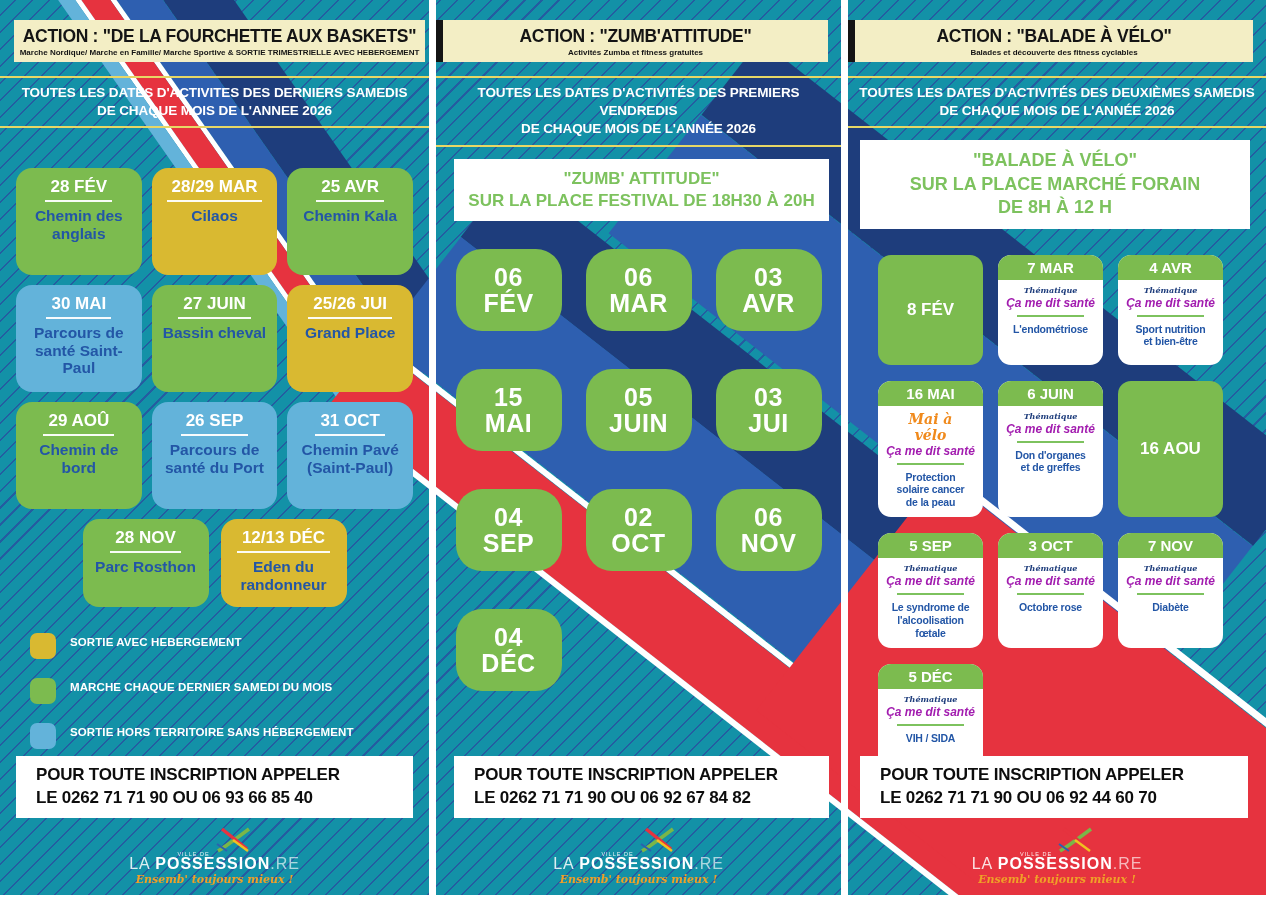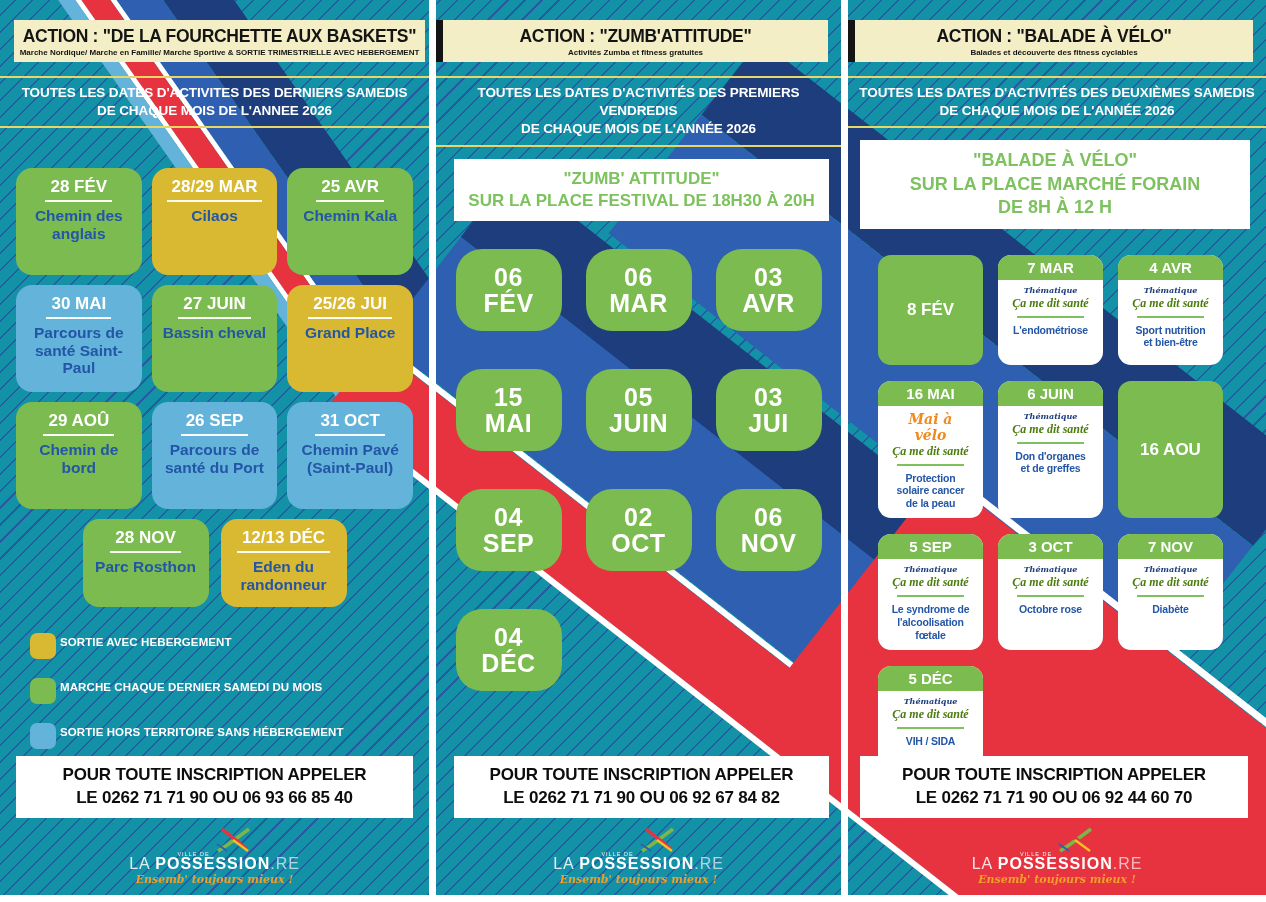--- a/index.html
+++ b/index.html
@@ -54,45 +54,45 @@
   
   .events{display:grid;grid-template-columns:repeat(3,1fr);gap:10px;margin:40px 16px 0;}
   .events-bottom{display:flex;justify-content:center;gap:12px;margin-top:10px;}
   .events-bottom .event{width:126px;box-sizing:border-box;}
   .event{border-radius:16px;padding:9px 4px 10px;text-align:center;min-height:88px;}
   .event.green{background:#7cbb4f;} .event.yellow{background:#d9b931;} .event.blue{background:#63b3da;}
   .event-date{display:inline-block;font-size:17px;font-weight:bold;color:#fff;border-bottom:2px solid rgba(255,255,255,.95);padding:0 5px 3px;white-space:nowrap;}
   .event-place{margin-top:5px;font-size:15.5px;font-weight:bold;color:#2356a6;line-height:1.12;}
 
   .legend{margin:28px 24px 0 30px;}
-  .legend-item{display:flex;align-items:flex-start;gap:4px;margin-bottom:21px;}
+  .legend-item{display:flex;align-items:flex-start;gap:14px;margin-bottom:21px;}
   .swatch{flex:0 0 auto;width:26px;height:26px;border-radius:7px;margin-top:-2px;}
   .swatch.yellow{background:#d9b931;} .swatch.green{background:#7cbb4f;} .swatch.blue{background:#63b3da;}
   .legend-text{color:#fff;font-weight:bold;font-size:11.5px;line-height:1.35;letter-spacing:.1px;}
 
   
   .dates{display:grid;grid-template-columns:repeat(3,106px);gap:38px 24px;justify-content:center;margin-top:28px;}
   .tile{background:#7cbb4f;border-radius:26px;height:82px;display:flex;flex-direction:column;align-items:center;justify-content:center;
     color:#fff;font-weight:bold;font-size:25px;line-height:1.05;letter-spacing:.5px;}
 
   
   .cards{display:grid;grid-template-columns:repeat(3,105px);gap:16px 15px;margin:26px 0 0 30px;}
   .vcard{background:#fff;border-radius:13px;overflow:hidden;text-align:center;min-height:110px;display:flex;flex-direction:column;}
   .vhead{background:#7cbb4f;color:#fff;font-weight:bold;font-size:15px;padding:4px 2px;}
   .vcard.solid{background:#7cbb4f;justify-content:center;}
   .vcard.solid .vhead{background:transparent;font-size:17px;padding:0;}
   .vbody{padding:4px 13px 9px;display:flex;flex-direction:column;align-items:center;}
   .vtag{font-family:"DejaVu Serif",serif;font-style:italic;font-weight:bold;font-size:8px;color:#1e3d7c;margin-top:1px;}
   .vtag.tag-orange{font-size:14px;color:#f08a1d;}
-  .vtheme{font-family:Liberation Serif, serif;font-style:italic;font-weight:bold;font-size:12px;color:#4d7c0f;margin-top:1px;white-space:nowrap;}
+  .vtheme{font-family:Liberation Sans, sans-serif;font-style:italic;font-weight:bold;font-size:12px;color:#a21caf;margin-top:1px;white-space:nowrap;}
   .vdiv{width:86%;height:2px;background:#7dc25e;margin:5px auto 6px;}
   .vtopic{font-size:10.5px;font-weight:bold;color:#2356a6;line-height:1.2;letter-spacing:-.2px;}
 
   .col-footer{position:absolute;left:0;right:0;bottom:16px;}
-  .phone{background:#fff;margin:0 16px;padding:8px 20px;text-align:center;color:#0d0d0d;font-weight:bold;font-size:17px;line-height:1.35;letter-spacing:-.2px;}
+  .phone{background:#fff;margin:0 16px;padding:8px 20px;color:#0d0d0d;font-weight:bold;font-size:17px;line-height:1.35;letter-spacing:-.2px;}
   .col2 .phone{margin:0 12px 0 18px;} .col3 .phone{margin:0 18px 0 12px;}
 
   .logo{margin-top:13px;text-align:center;color:#fff;}
   .logo-top{display:flex;align-items:flex-end;justify-content:center;gap:4px;height:26px;}
   .logo-villede{font-size:5.5px;letter-spacing:1px;opacity:.9;}
   .logo-x{display:inline-block;}
   .logo-name{font-size:16px;letter-spacing:1px;margin-top:-2px;}
   .lp-la{font-weight:normal;opacity:.85;}
   .lp-main{font-weight:bold;}
   .lp-re{opacity:.65;}

